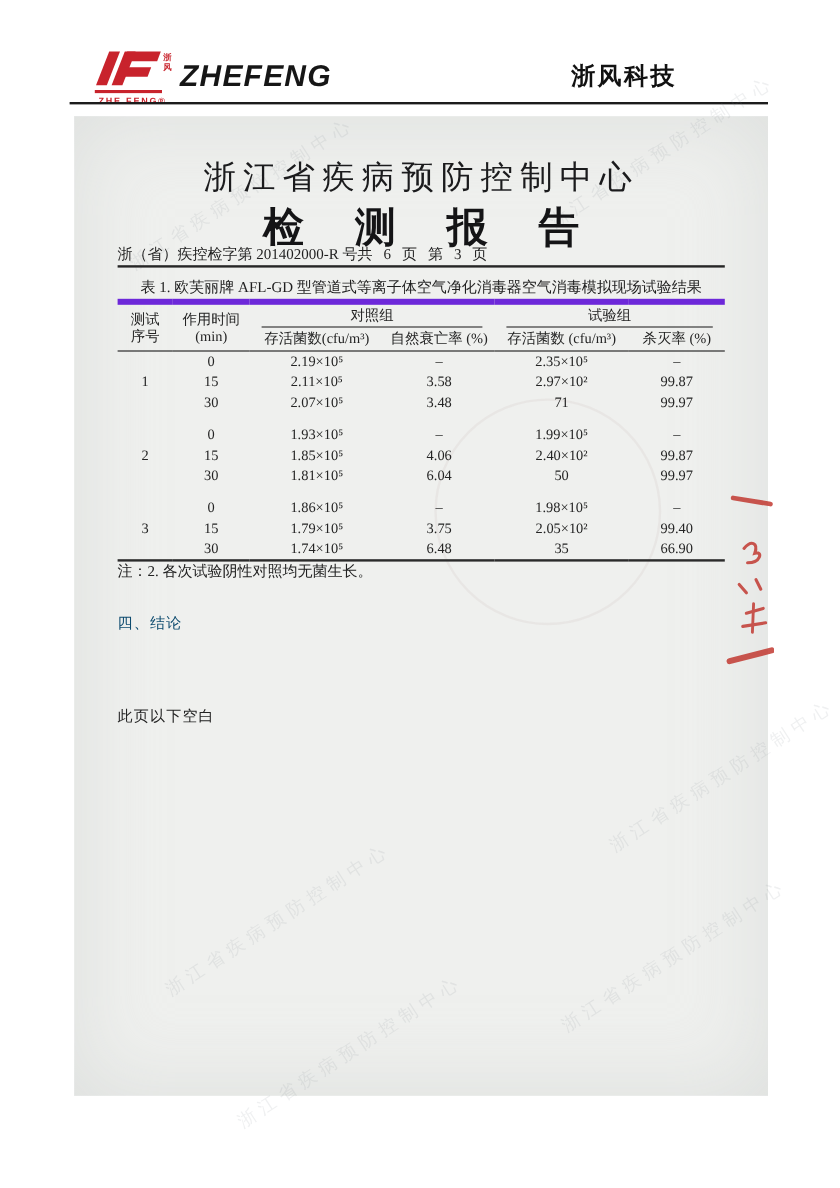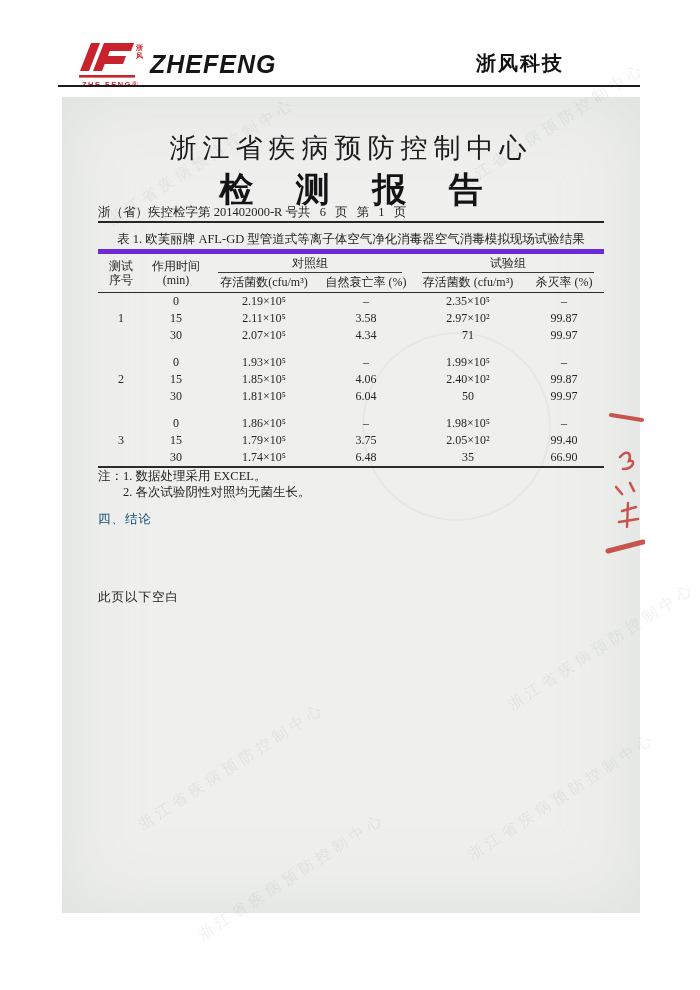--- a/index.html
+++ b/index.html
@@ -87,21 +87,21 @@
     <span class="wm" style="left:430px;top:540px;">浙江省疾病预防控制中心</span>
     <span class="wm" style="left:60px;top:660px;">浙江省疾病预防控制中心</span>
     <span class="wm" style="left:390px;top:690px;">浙江省疾病预防控制中心</span>
     <span class="wm" style="left:120px;top:770px;">浙江省疾病预防控制中心</span>
     <div class="wm-circle"></div>
 
     <div class="org-title">浙江省疾病预防控制中心</div>
     <div class="doc-title">检 测 报 告</div>
     <div class="ref-row">
       <span>浙（省）疾控检字第 201402000-R 号</span>
-      <span class="ref-page">共 6 页 第 1 页</span>
+      <span class="ref-page">共 6 页 第 3 页</span>
     </div>
     <div class="ref-rule"></div>
 
     <div class="tbl-caption">表 1. 欧芙丽牌 AFL-GD 型管道式等离子体空气净化消毒器空气消毒模拟现场试验结果</div>
     <table class="results">
       <colgroup>
         <col style="width:46px">
           <col style="width:64px">
           <col style="width:112px">
         <col style="width:92px">
@@ -142,21 +142,21 @@
           <td>15</td>
           <td>2.11×10⁵</td>
           <td>3.58</td>
           <td>2.97×10²</td>
           <td>99.87</td>
         </tr>
         <tr>
           <td></td>
           <td>30</td>
           <td>2.07×10⁵</td>
-          <td>4.34</td>
+          <td>3.48</td>
           <td>71</td>
           <td>99.97</td>
         </tr>
         <tr class="sp">
             <td colspan="6"></td>
           </tr>
         <tr>
           <td></td>
           <td>0</td>
           <td>1.93×10⁵</td>
@@ -206,21 +206,20 @@
           <td>6.48</td>
           <td>35</td>
           <td>66.90</td>
         </tr>
       </tbody>
     </table>
 
     <div class="notes">
       <div>注：</div>
       <div class="note-items">
-        <div>1. 数据处理采用 EXCEL。</div>
         <div>2. 各次试验阴性对照均无菌生长。</div>
       </div>
     </div>
 
     <div class="concl-head">四、结论</div>
 
     <div class="footer-note">此页以下空白</div>
 
     <svg class="red-mark" viewBox="0 0 40 155">
       <g stroke="#c23a32" fill="none" stroke-linecap="round">

